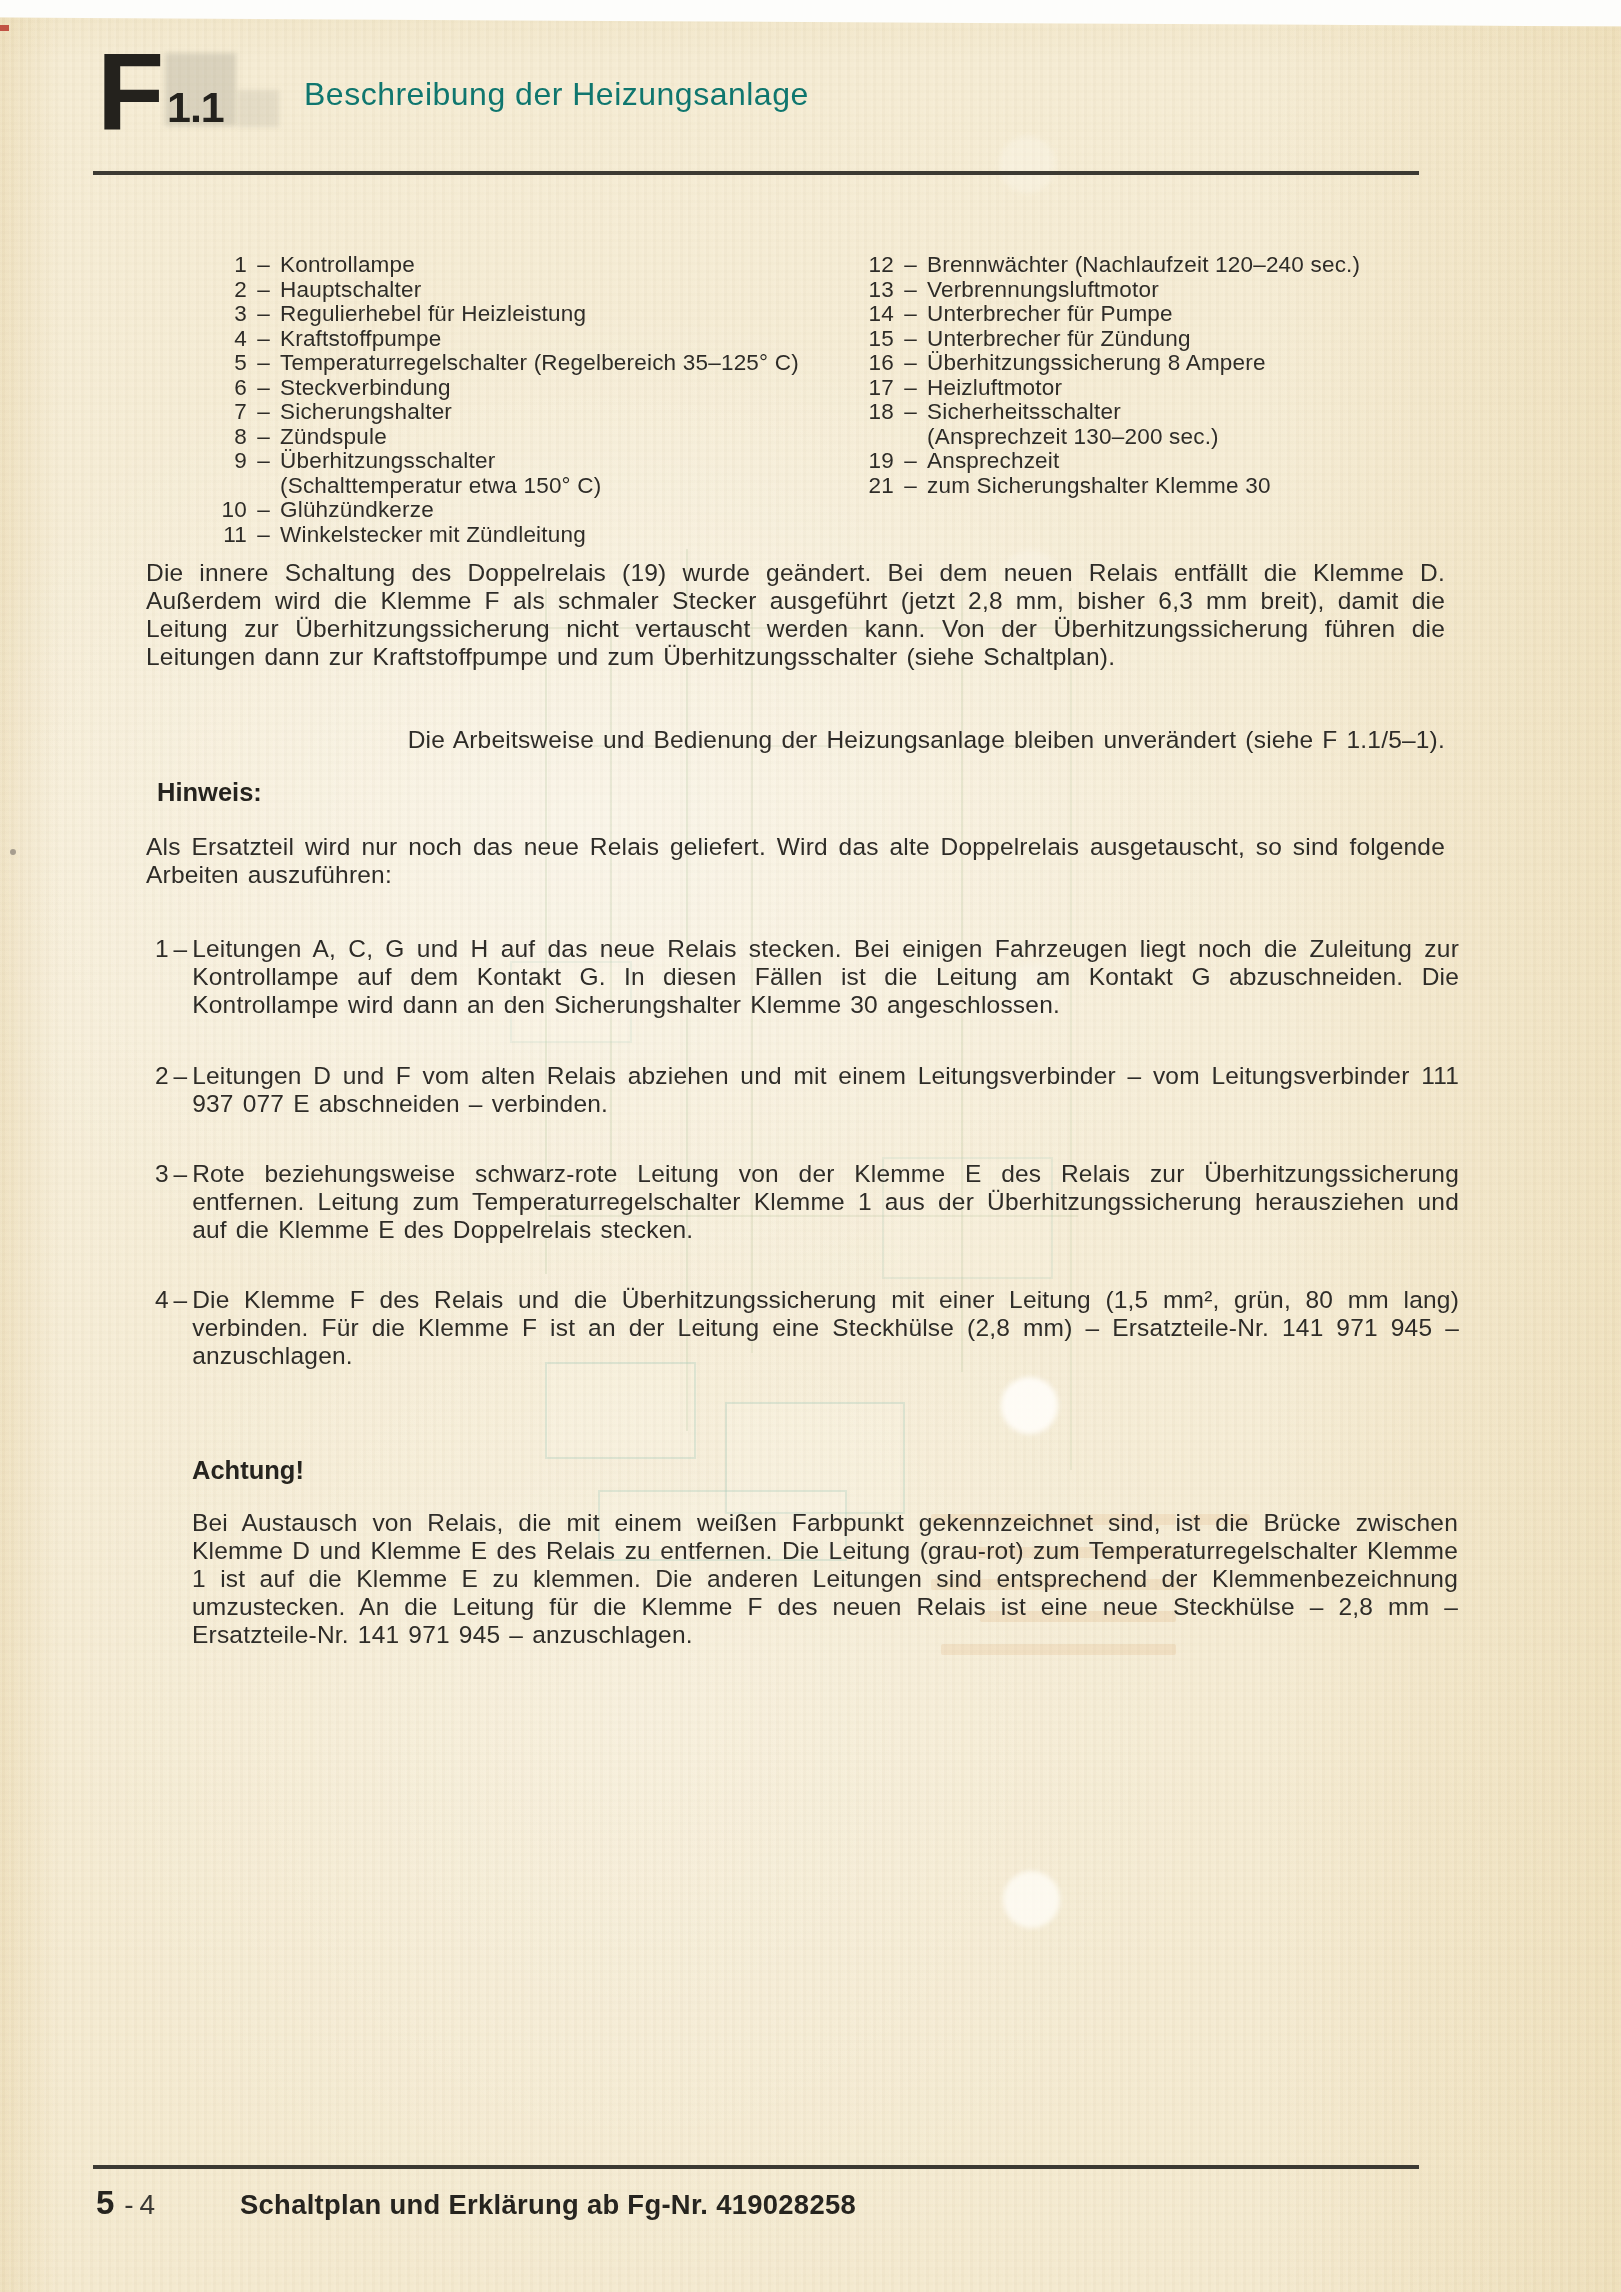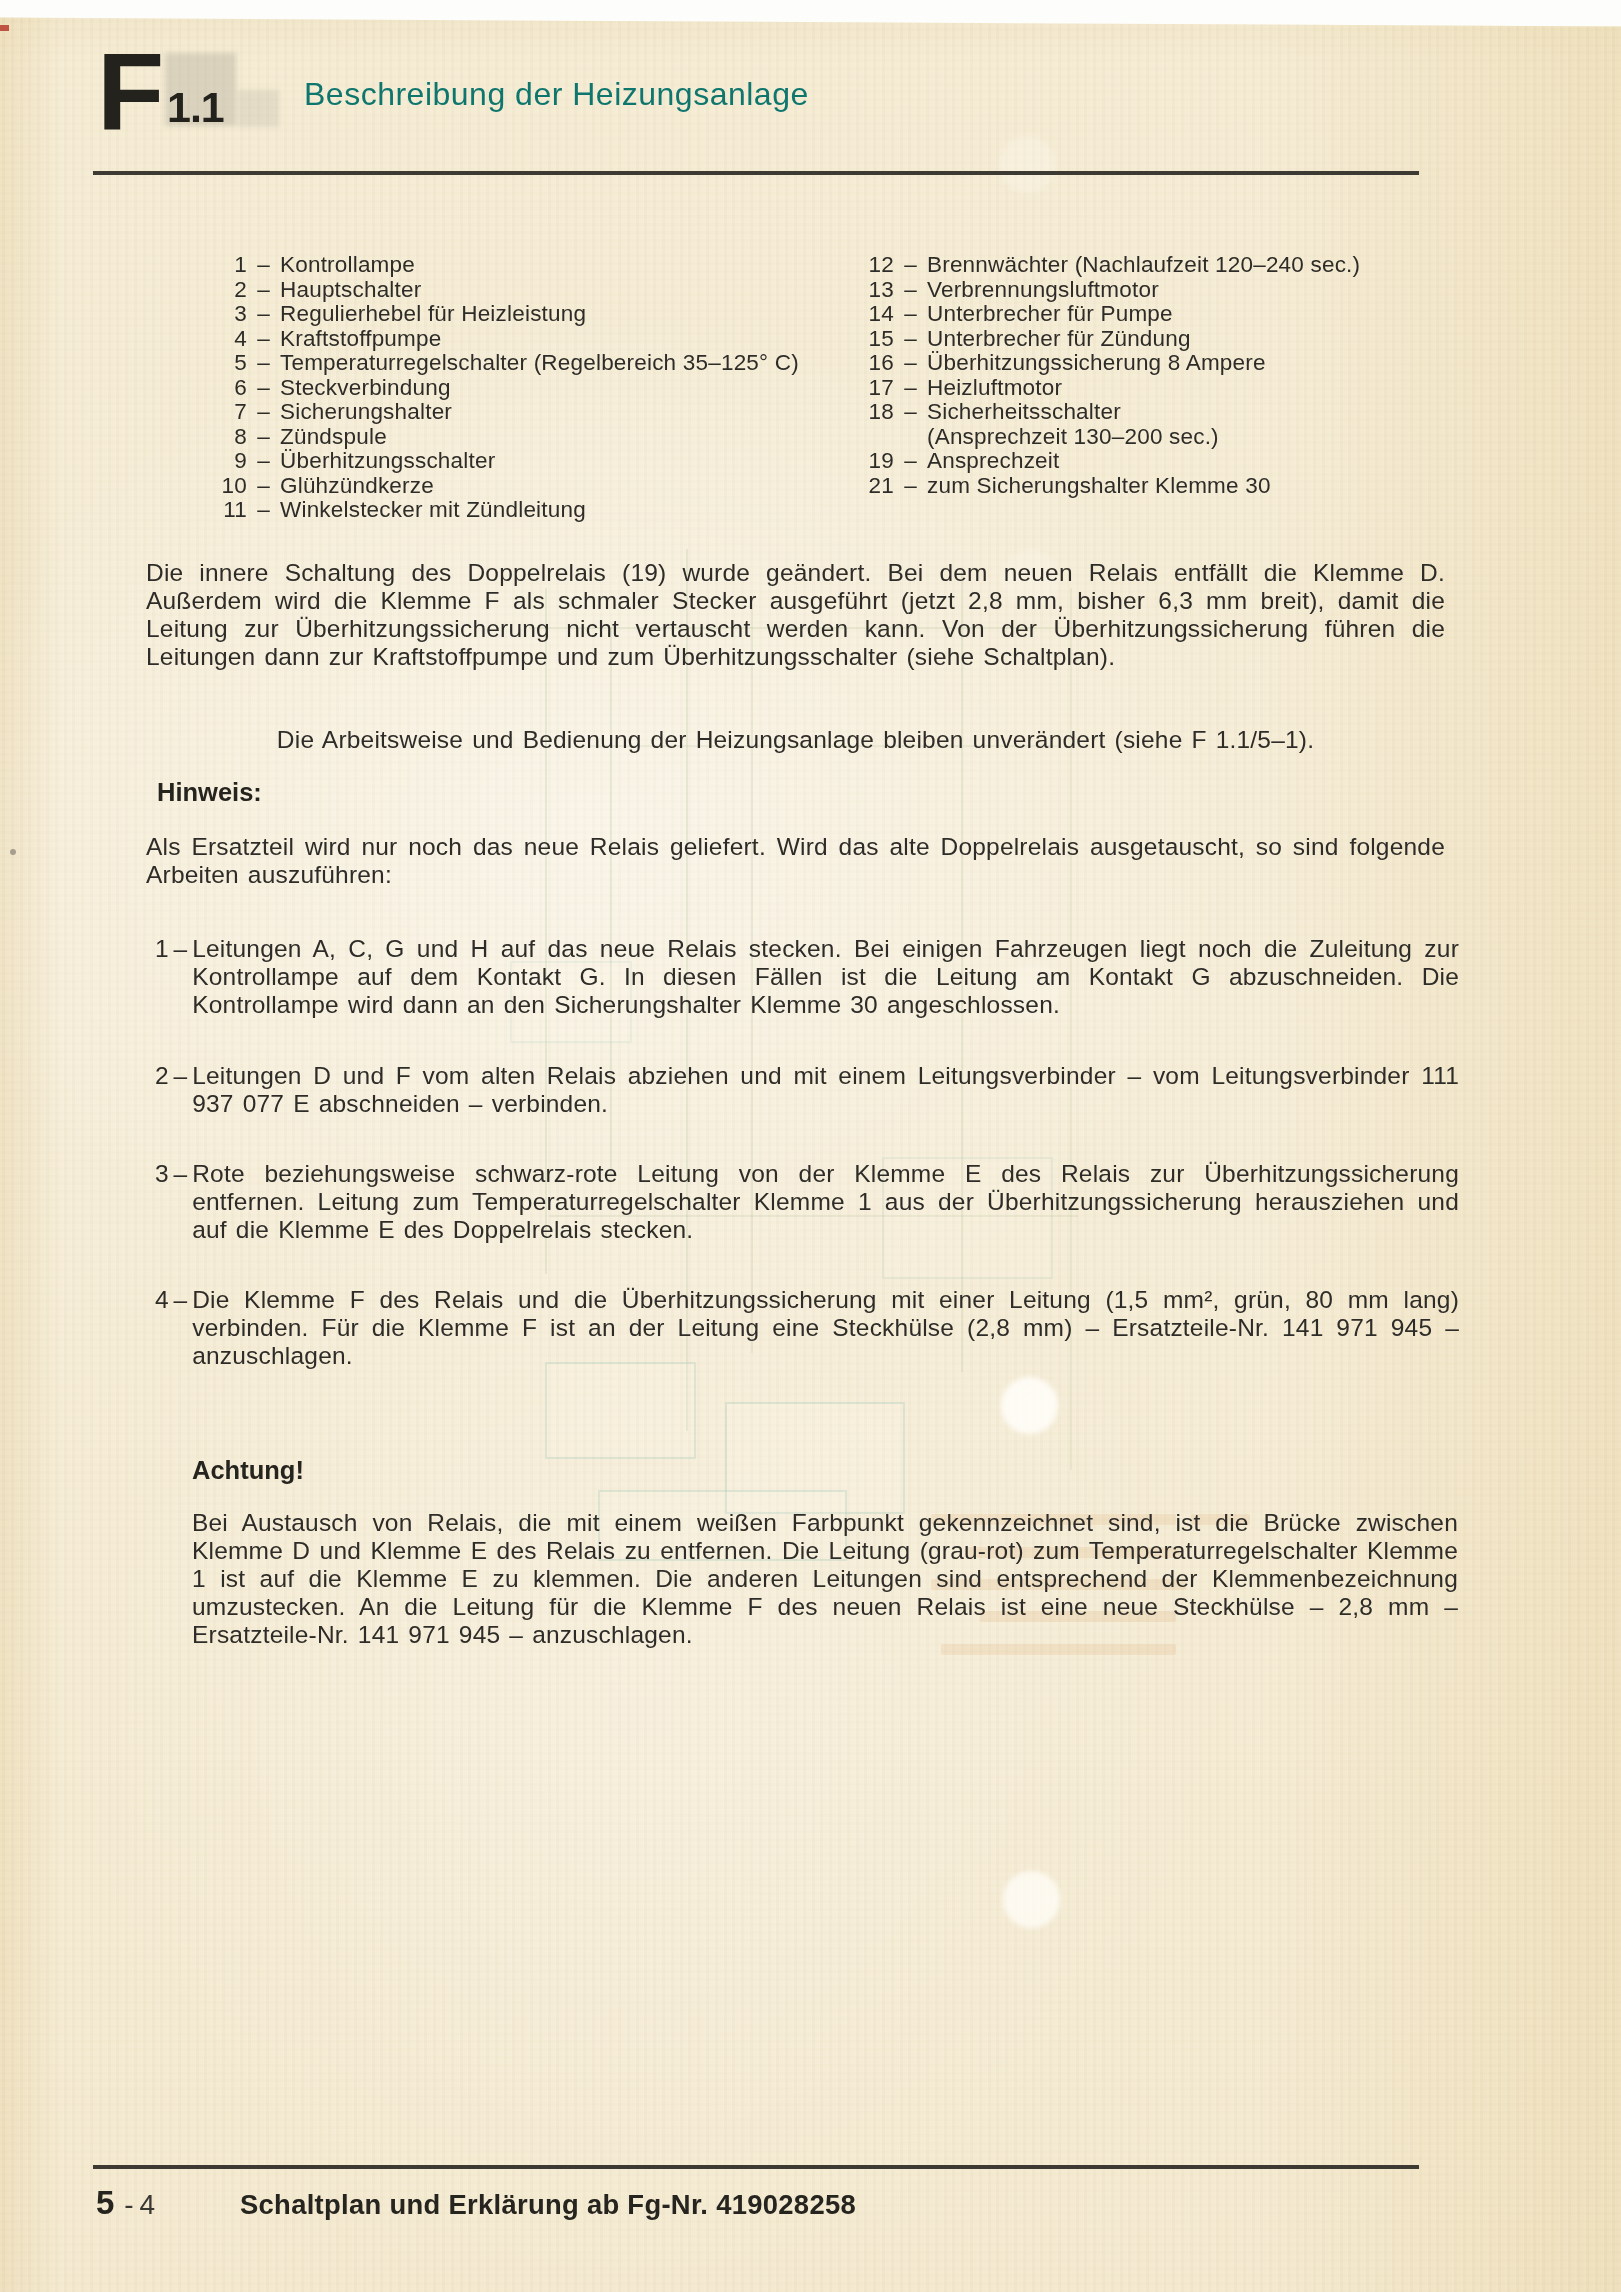--- a/index.html
+++ b/index.html
@@ -65,21 +65,21 @@
   .legend-row{display:grid;}
   .legend-col.left .legend-row{grid-template-columns:29px 33px 1fr;}
   .legend-col.right .legend-row{grid-template-columns:39px 33px 1fr;}
   .legend-row .num{text-align:right;}
   .legend-row .dash{text-align:center;}
 
   
   .para{position:absolute;left:146px;width:1299px;margin:0;font-size:24.5px;line-height:28px;
         text-align:justify;letter-spacing:0.2px;word-spacing:2px;color:#2e2c28;}
   .p1{top:559px;}
-  .p2{top:726px;text-align:center;}
+  .p2{top:726px;text-align:right;}
   .h-hinweis{position:absolute;left:157px;top:778px;margin:0;font-size:25.5px;font-weight:bold;color:#26241f;}
   .p-intro{top:833px;}
   .step{position:absolute;left:155px;width:1304px;display:grid;grid-template-columns:13.7px 23.5px 1fr;
         font-size:24.5px;line-height:28px;letter-spacing:0.2px;word-spacing:2px;}
   .step .step-num{text-align:right;}
   .step .step-dash{text-align:center;}
   .step .step-text{text-align:justify;}
   .step.s1{top:935px;}
   .step.s2{top:1062px;}
   .step.s3{top:1160px;}
@@ -178,20 +178,25 @@
     <div class="legend-row">
         <span class="num">8</span>
         <span class="dash">–</span>
         <span class="label">Zündspule</span>
       </div>
     <div class="legend-row">
         <span class="num">9</span>
         <span class="dash">–</span>
         <span class="label">Überhitzungsschalter</span>
       </div>
+    <div class="legend-row sub">
+        <span class="num"></span>
+        <span class="dash"></span>
+        <span class="label">(Schalttemperatur etwa 150° C)</span>
+      </div>
     <div class="legend-row">
         <span class="num">10</span>
         <span class="dash">–</span>
         <span class="label">Glühzündkerze</span>
       </div>
     <div class="legend-row">
         <span class="num">11</span>
         <span class="dash">–</span>
         <span class="label">Winkelstecker mit Zündleitung</span>
       </div>

